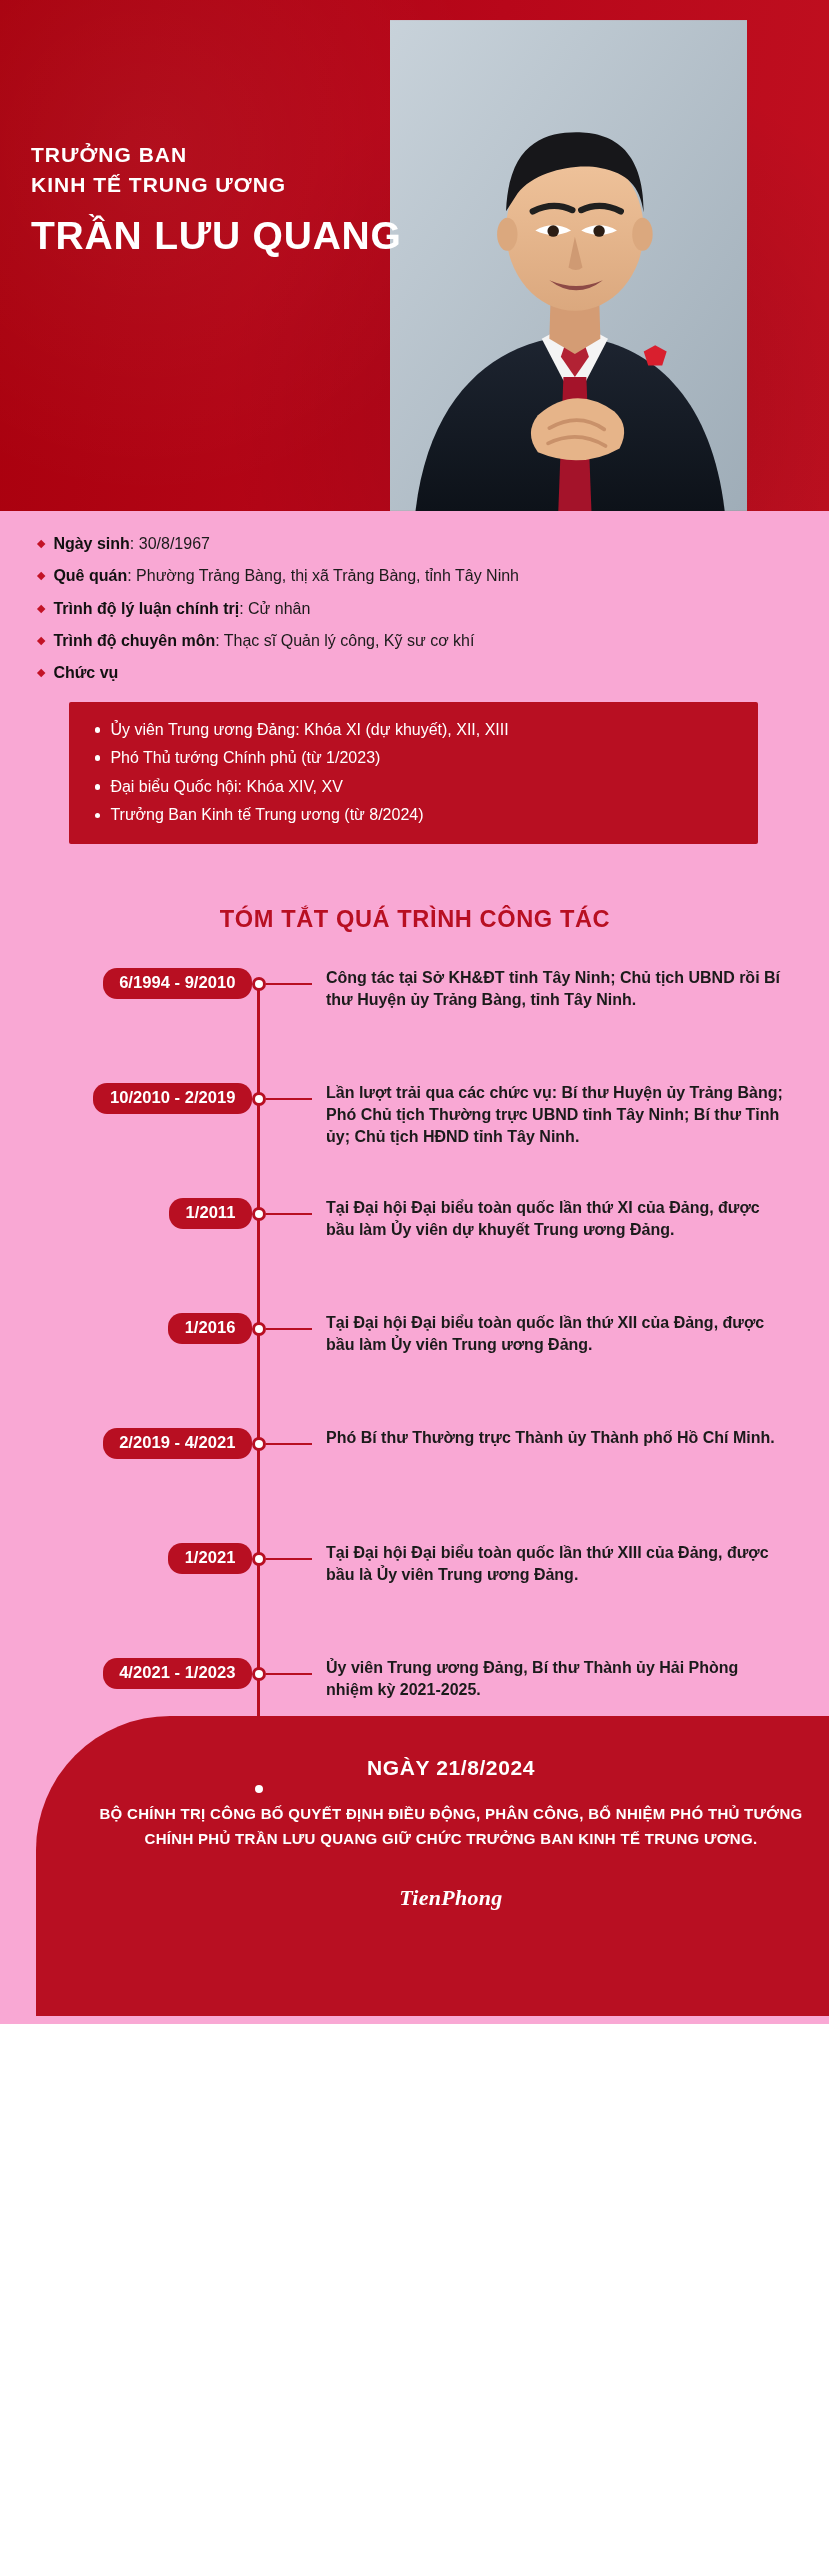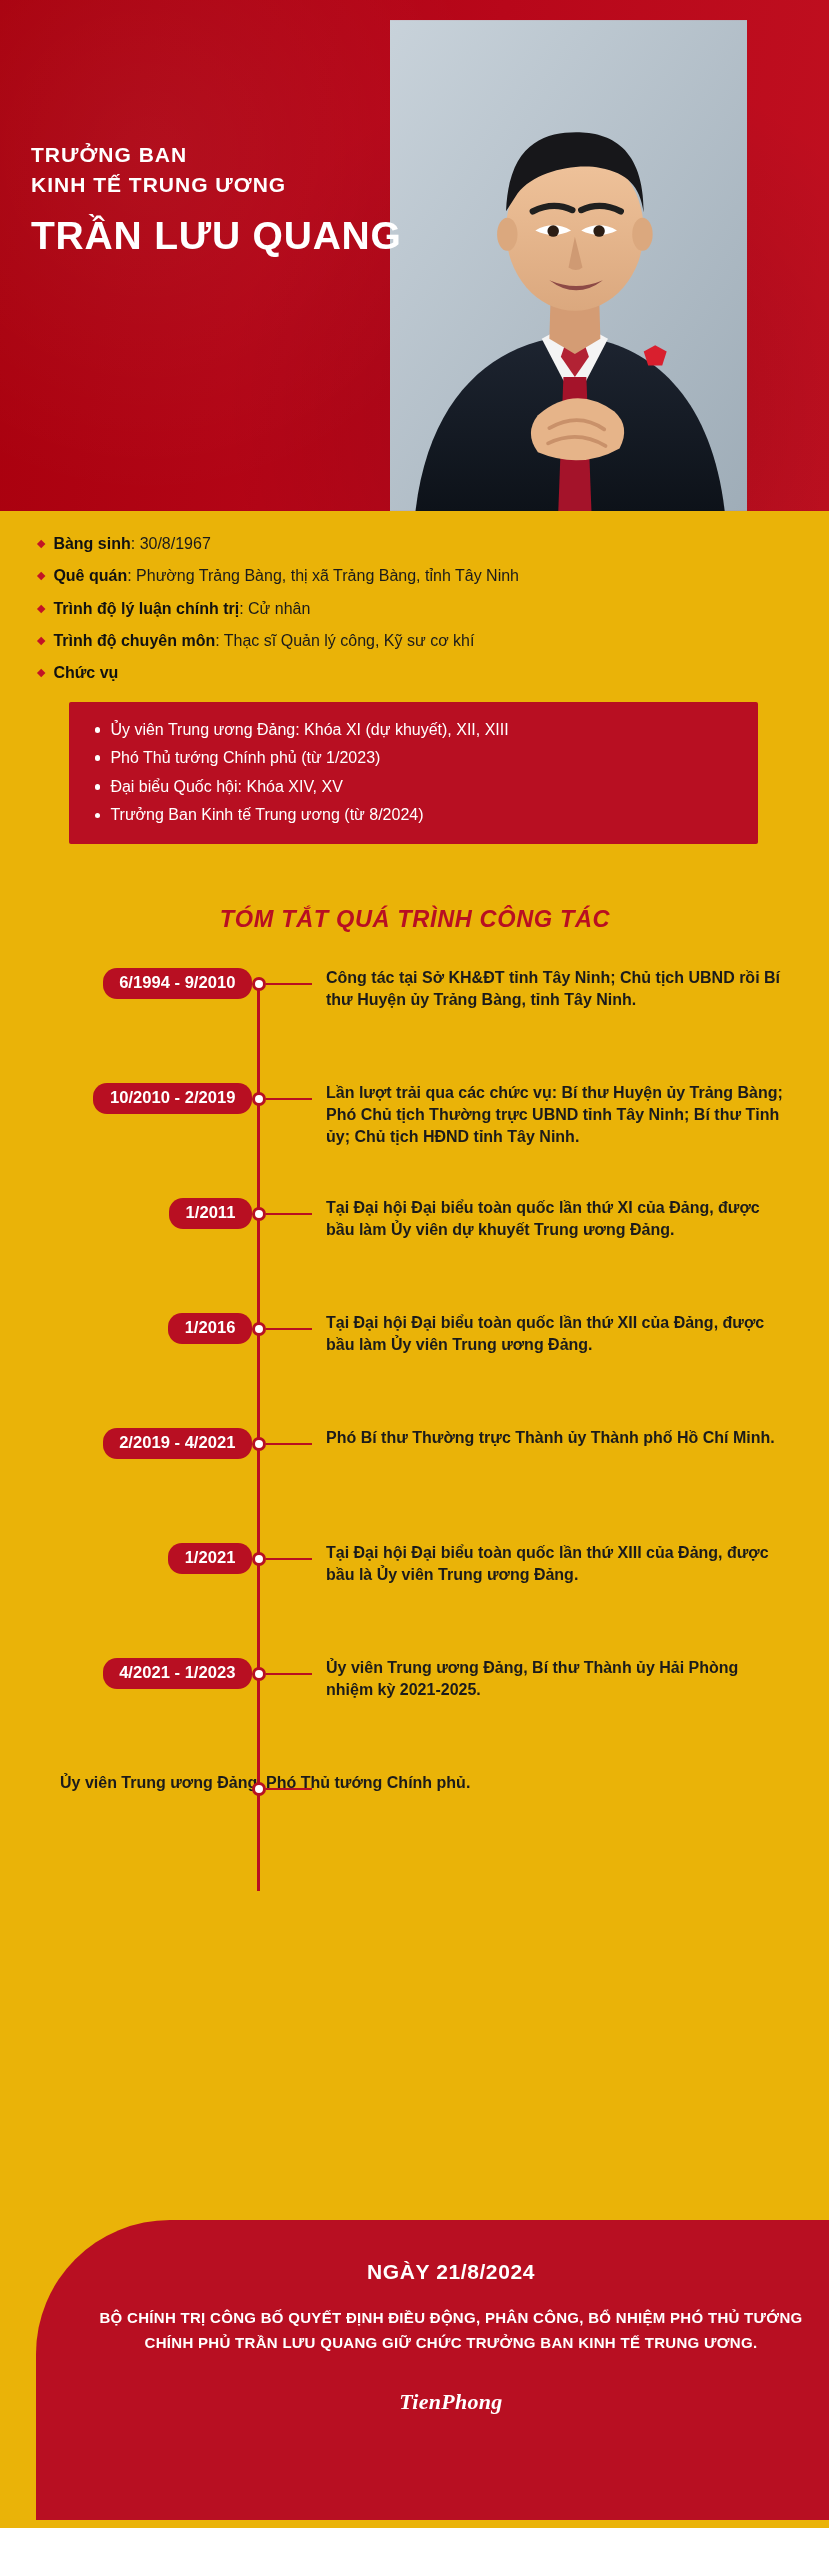--- a/index.html
+++ b/index.html
@@ -4,22 +4,22 @@
 <style>
   * { box-sizing: border-box; margin: 0; padding: 0; }
   html, body {
     width: 830px;
     background: #ffffff;
     font-family: "Liberation Sans", sans-serif;
   }
   .page {
     position: relative;
     width: 830px;
-    height: 2528px;
-    background: #eab308;
+    height: 2024px;
+    background: #f9a8d4;
     overflow: hidden;
   }
 
   
   .header {
     position: relative;
     width: 830px;
     height: 511px;
     background: #b00010;
     background: linear-gradient(100deg, #a8000d 0%, #b8071a 55%, #c01020 100%);
@@ -121,21 +121,20 @@
   .tl-title {
     position: absolute;
     top: 906px;
     width: 830px;
     text-align: center;
     color: #b80f22;
     font-size: 23.6px;
     font-weight: bold;
     letter-spacing: 0.6px;
     text-transform: uppercase;
-    font-style: italic;
   }
 
   
   .timeline {
     position: absolute;
     top: 964px;
     left: 0;
     width: 830px;
     padding-bottom: 25.5px;
   }
@@ -303,21 +302,21 @@
       <div class="h-line1">TRƯỞNG BAN</div>
       <div class="h-line2">KINH TẾ TRUNG ƯƠNG</div>
       <div class="h-name">TRẦN LƯU QUANG</div>
     </div>
   </div>
 
   <div class="facts">
     <div class="fact-row">
       <span class="diamond"></span>
       <div class="fact-text">
-        <b>Bàng sinh</b><span>: 30/8/1967</span>
+        <b>Ngày sinh</b><span>: 30/8/1967</span>
       </div>
     </div>
     <div class="fact-row">
       <span class="diamond"></span>
       <div class="fact-text">
         <b>Quê quán</b><span>: Phường Trảng Bàng, thị xã Trảng Bàng, tỉnh Tây Ninh</span>
       </div>
     </div>
     <div class="fact-row">
       <span class="diamond"></span>

